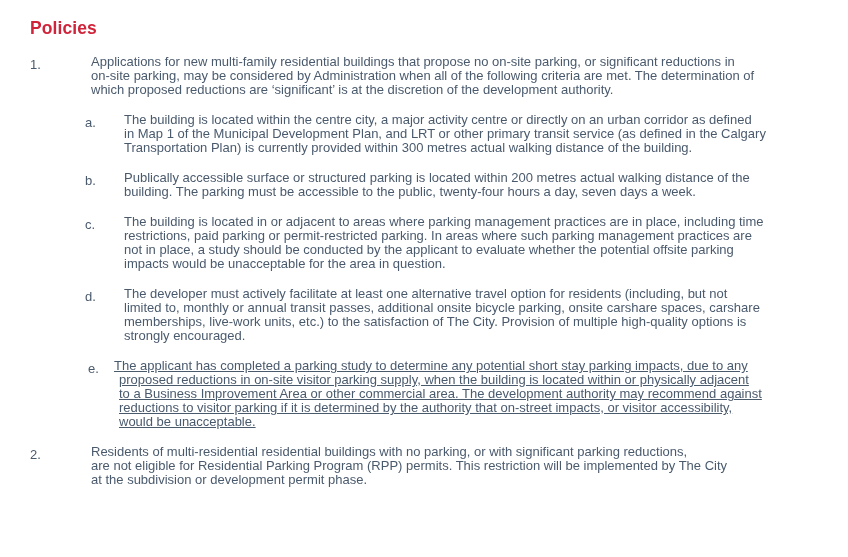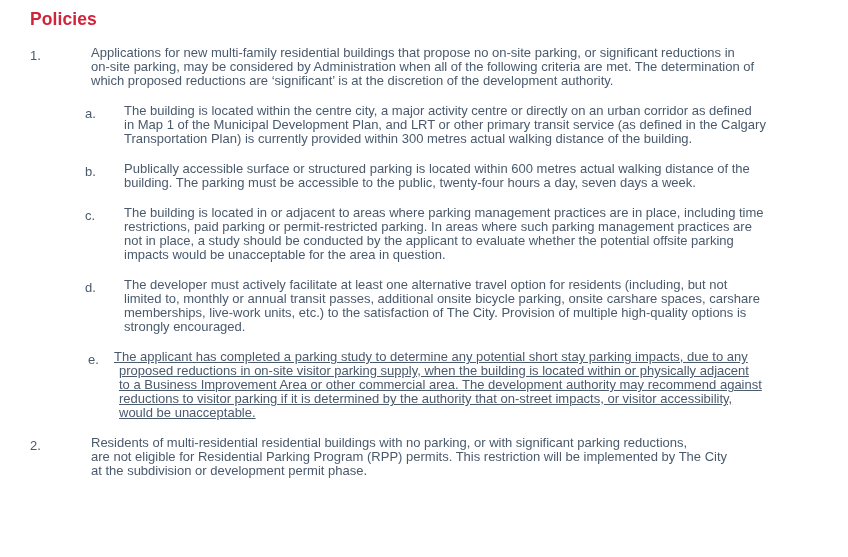--- a/index.html
+++ b/index.html
@@ -11,21 +11,21 @@
     width: 848px;
     height: 557px;
     overflow: hidden;
     font-family: "Liberation Sans", sans-serif;
     color: #4a5a6d;
   }
   .doc {
     position: relative;
     width: 704px;
     height: 557px;
-    padding-top: 9px;
+    padding-top: 18px;
     box-sizing: border-box;
   }
   .title {
     margin: 0 0 13px 30px;
     font-size: 17.5px;
     font-weight: bold;
     color: #d0243a;
     letter-spacing: 0.1px;
   }
   .item {
@@ -68,21 +68,21 @@
 
   <div class="item sub">
     <span class="num">a.</span>
     <p class="txt">The building is located within the centre city, a major activity centre or directly on an urban corridor as defined
 in Map 1 of the Municipal Development Plan, and LRT or other primary transit service (as defined in the Calgary
 Transportation Plan) is currently provided within 300 metres actual walking distance of the building.</p>
   </div>
 
   <div class="item sub">
     <span class="num">b.</span>
-    <p class="txt">Publically accessible surface or structured parking is located within 600 metres actual walking distance of the
+    <p class="txt">Publically accessible surface or structured parking is located within 200 metres actual walking distance of the
 building. The parking must be accessible to the public, twenty-four hours a day, seven days a week.</p>
   </div>
 
   <div class="item sub">
     <span class="num">c.</span>
     <p class="txt">The building is located in or adjacent to areas where parking management practices are in place, including time
 restrictions, paid parking or permit-restricted parking. In areas where such parking management practices are
 not in place, a study should be conducted by the applicant to evaluate whether the potential offsite parking
 impacts would be unacceptable for the area in question.</p>
   </div>

